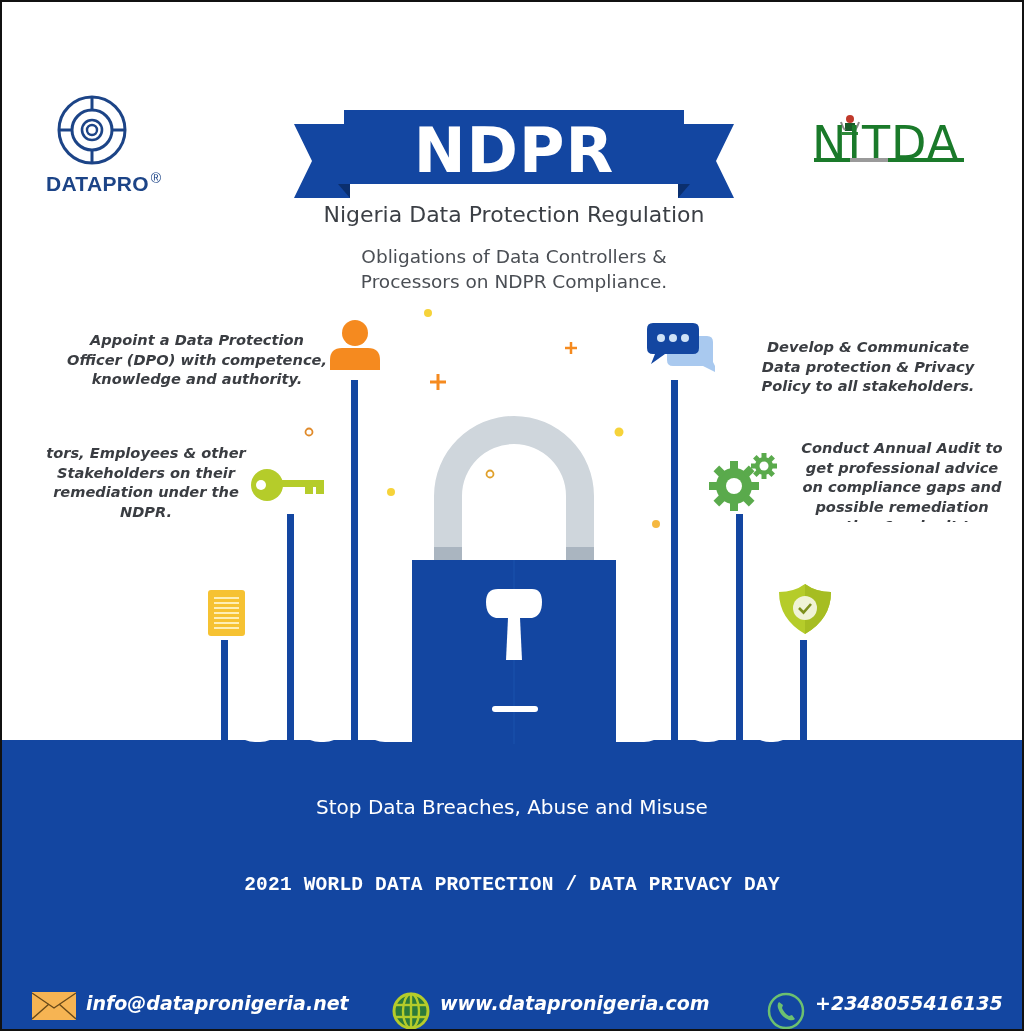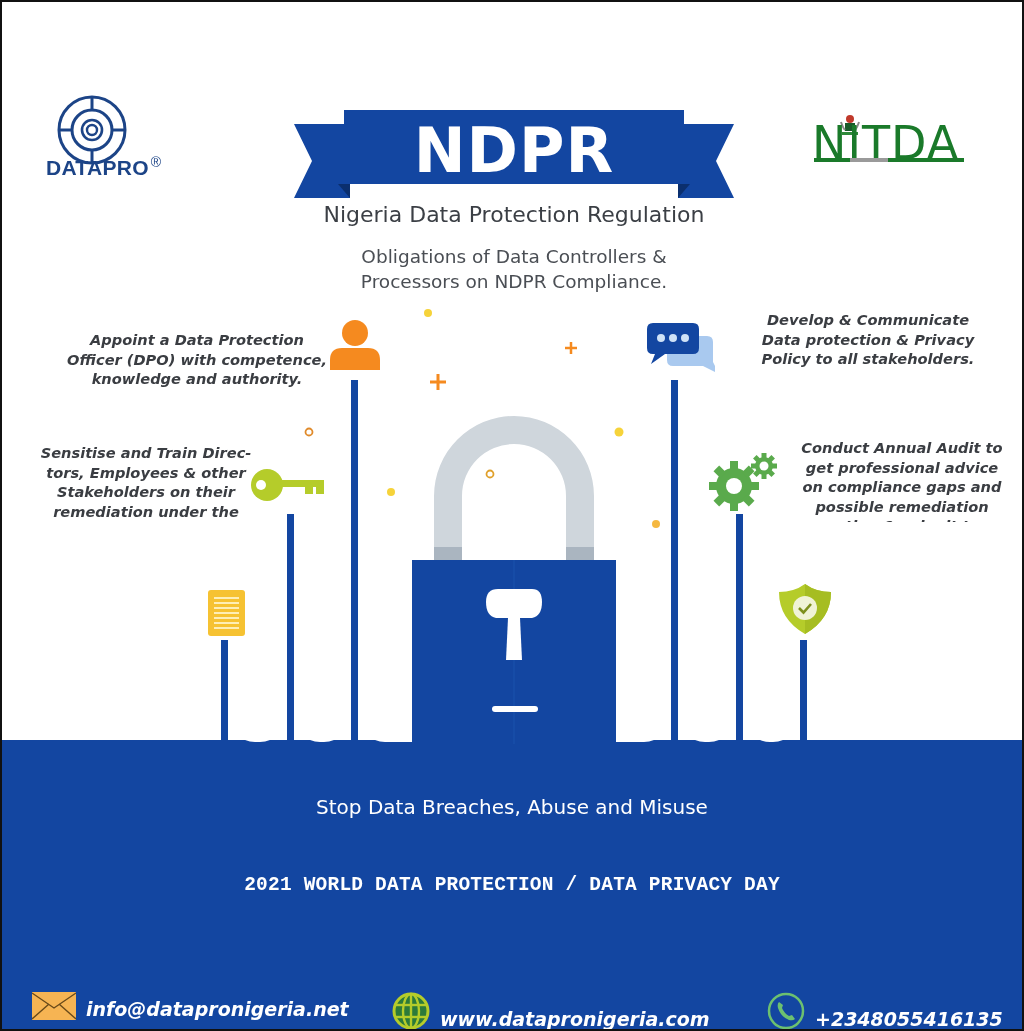--- a/index.html
+++ b/index.html
@@ -1,21 +1,21 @@
 <!DOCTYPE html>
 <html><head>
 <meta charset="utf-8">
 <style>
   html, body { margin: 0; padding: 0; background: #ffffff; }
   body { width: 1024px; height: 1031px; position: relative; overflow: hidden; font-family: "DejaVu Sans", sans-serif; }
   .frame { position: absolute; left: 0; top: 0; width: 1020px; height: 1027px; border: 2px solid #111; background: #fff; overflow: hidden; }
   .abs { position: absolute; }
 
   
-  .datapro-text { position: absolute; left: 44px; top: 152px; font-family: "Liberation Sans", sans-serif; font-weight: bold; font-size: 21px; color: #1c4487; letter-spacing: 0.3px; }
+  .datapro-text { position: absolute; left: 44px; top: 168px; font-family: "Liberation Sans", sans-serif; font-weight: bold; font-size: 21px; color: #1c4487; letter-spacing: 0.3px; }
   .datapro-text sup { font-size: 14px; font-weight: normal; vertical-align: 8px; margin-left: 2px; }
   .nitda { position: absolute; left: 810px; top: 118px; font-family: "DejaVu Sans", sans-serif; font-size: 46px; color: #1a7a2a; letter-spacing: 1px; line-height: 1; }
   .nitda-bar { position: absolute; left: 812px; top: 156px; width: 150px; height: 4px; background: #1a7a2a; }
   .nitda-bar .grey { position: absolute; left: 36px; top: 0; width: 38px; height: 4px; background: #9a9a9a; }
 
   
   .banner-title { position: absolute; left: 340px; top: 110px; width: 344px; height: 76px; display: flex; align-items: center; justify-content: center; font-family: "DejaVu Sans", sans-serif; font-weight: bold; font-size: 62px; color: #fff; letter-spacing: 1px; }
   .subtitle { position: absolute; left: 0; width: 1024px; text-align: center; color: #3b3f45; font-family: "DejaVu Sans", sans-serif; }
   .subtitle.s1 { top: 200px; font-size: 22px; }
   .subtitle.s2 { top: 242px; font-size: 18.5px; line-height: 25px; color: #4a4e54; }
@@ -27,21 +27,21 @@
 
   
   .base { position: absolute; left: 0; top: 738px; width: 1020px; height: 289px; background: #1346a1; }
   .arch { position: absolute; top: 560px; height: 180px; background: #fff; border-radius: 0 0 26px 26px; }
   .stem { position: absolute; width: 7px; background: #1346a1; }
 
   .bottom-text { position: absolute; left: 0; width: 1020px; text-align: center; color: #ffffff; }
   .slogan { top: 793px; font-size: 20px; font-family: "DejaVu Sans", sans-serif; }
   .event { top: 872px; font-size: 19.5px; font-weight: bold; font-family: Liberation Mono, monospace; letter-spacing: 0.2px; }
 
-  .contact { position: absolute; top: 990px; display: flex; align-items: flex-end; gap: 10px; color: #fff; font-family: "DejaVu Sans", sans-serif; font-style: italic; font-weight: 600; font-size: 19px; }
+  .contact { position: absolute; top: 990px; display: flex; align-items: flex-start; gap: 10px; color: #fff; font-family: "DejaVu Sans", sans-serif; font-style: italic; font-weight: 600; font-size: 19px; }
 </style>
 </head>
 <body>
 
 <div class="frame">
 
   <div>
     <svg class="abs" style="left:54px;top:92px" width="72" height="72" viewBox="0 0 72 72">
       <circle cx="36" cy="36" r="33" fill="none" stroke="#1c4487" stroke-width="3"></circle>
       <circle cx="36" cy="36" r="20" fill="none" stroke="#1c4487" stroke-width="3"></circle>
@@ -100,33 +100,32 @@
     <circle cx="381" cy="710" r="6.5" fill="#f5a020"></circle>
     <circle cx="703" cy="711" r="6.5" fill="none" stroke="#e08a3a" stroke-width="2.2"></circle>
   </svg>
 
   <div class="note left" style="left:50px;top:328px;width:290px">
     <div>Appoint  a Data Protection</div>
     <div>Officer (DPO) with competence,</div>
     <div>knowledge and authority.</div>
   </div>
   <div class="note center" style="left:28px;top:441px;width:232px">
-    <div>Sensitise and Train Direc-</div>
     <div>tors, Employees &amp; other</div>
     <div>Stakeholders on their</div>
     <div>remediation under the</div>
     <div>NDPR.</div>
   </div>
   <div class="note right" style="left:10px;top:582px;width:186px">
     <div>Implement appropri-</div>
     <div>ate Cyber and Data</div>
     <div>Security Measures.</div>
   </div>
 
-  <div class="note left" style="left:721px;top:308px;width:290px">
+  <div class="note left" style="left:721px;top:335px;width:290px">
     <div>Develop &amp; Communicate</div>
     <div>Data protection &amp; Privacy</div>
     <div>Policy to all stakeholders.</div>
   </div>
   <div class="note left" style="left:782px;top:436px;width:236px">
     <div>Conduct Annual Audit to</div>
     <div>get professional advice</div>
     <div>on compliance gaps and</div>
     <div>possible remediation</div>
     <div>option &amp; submit to</div>

